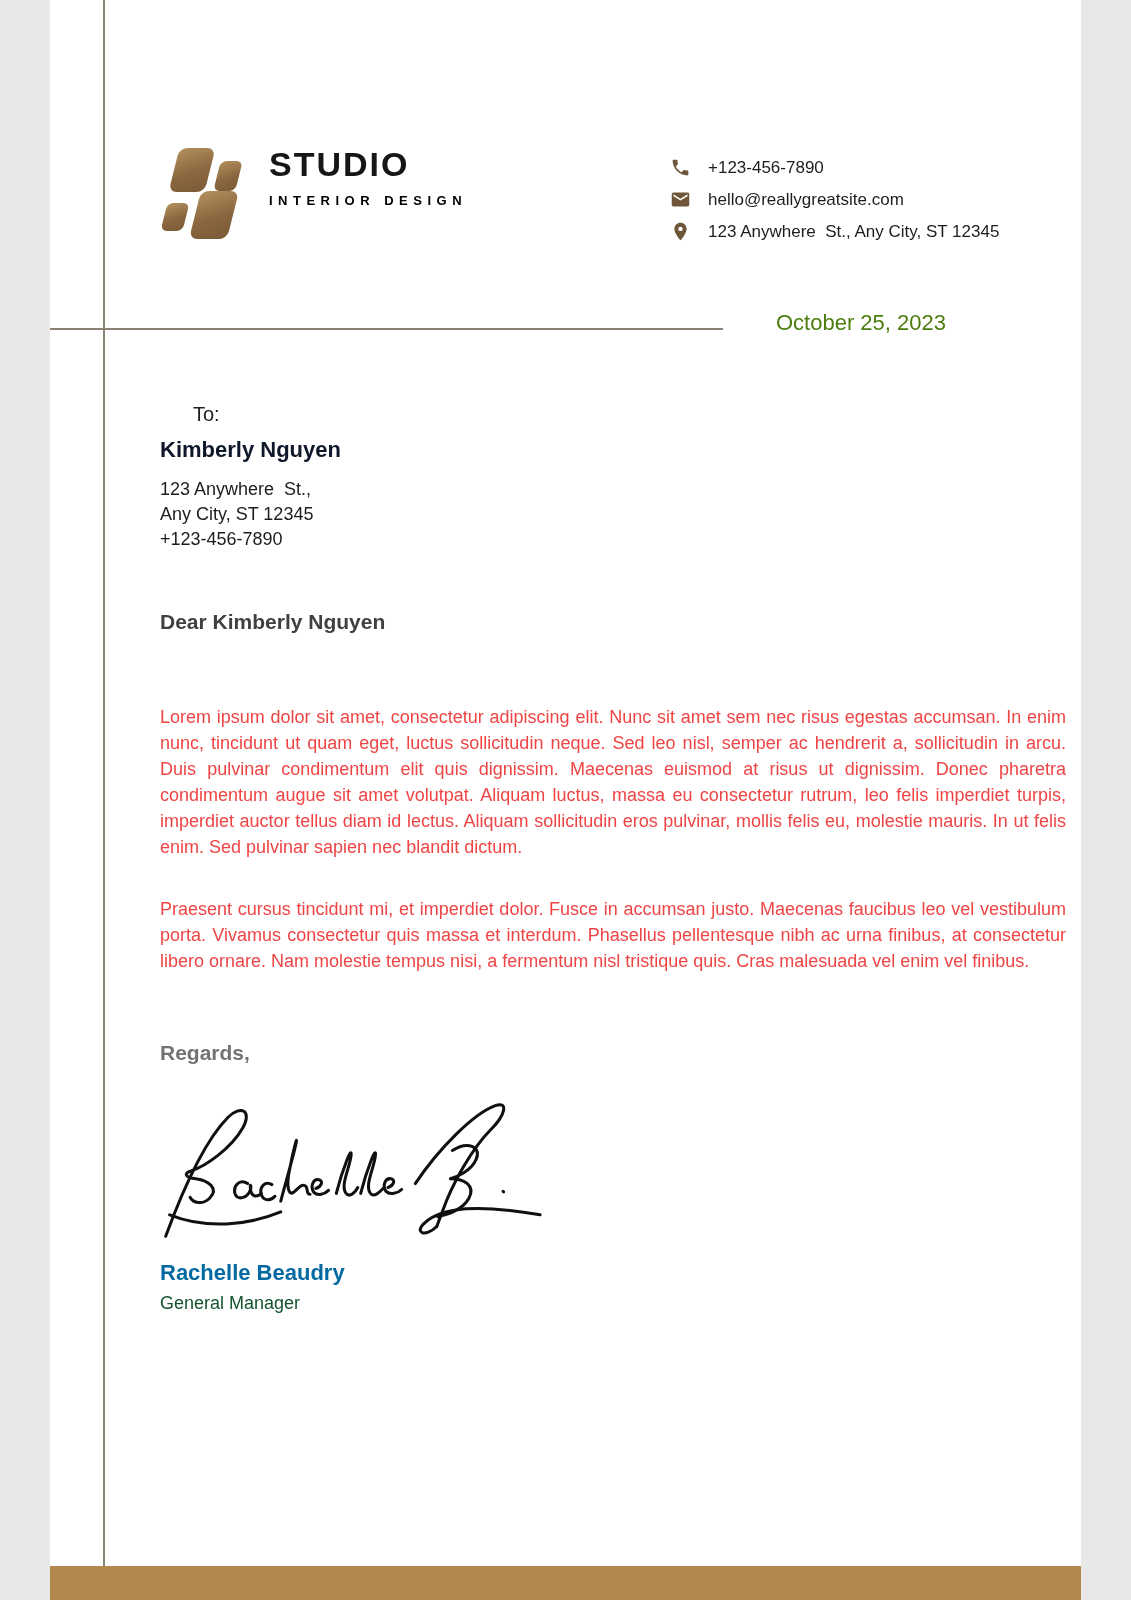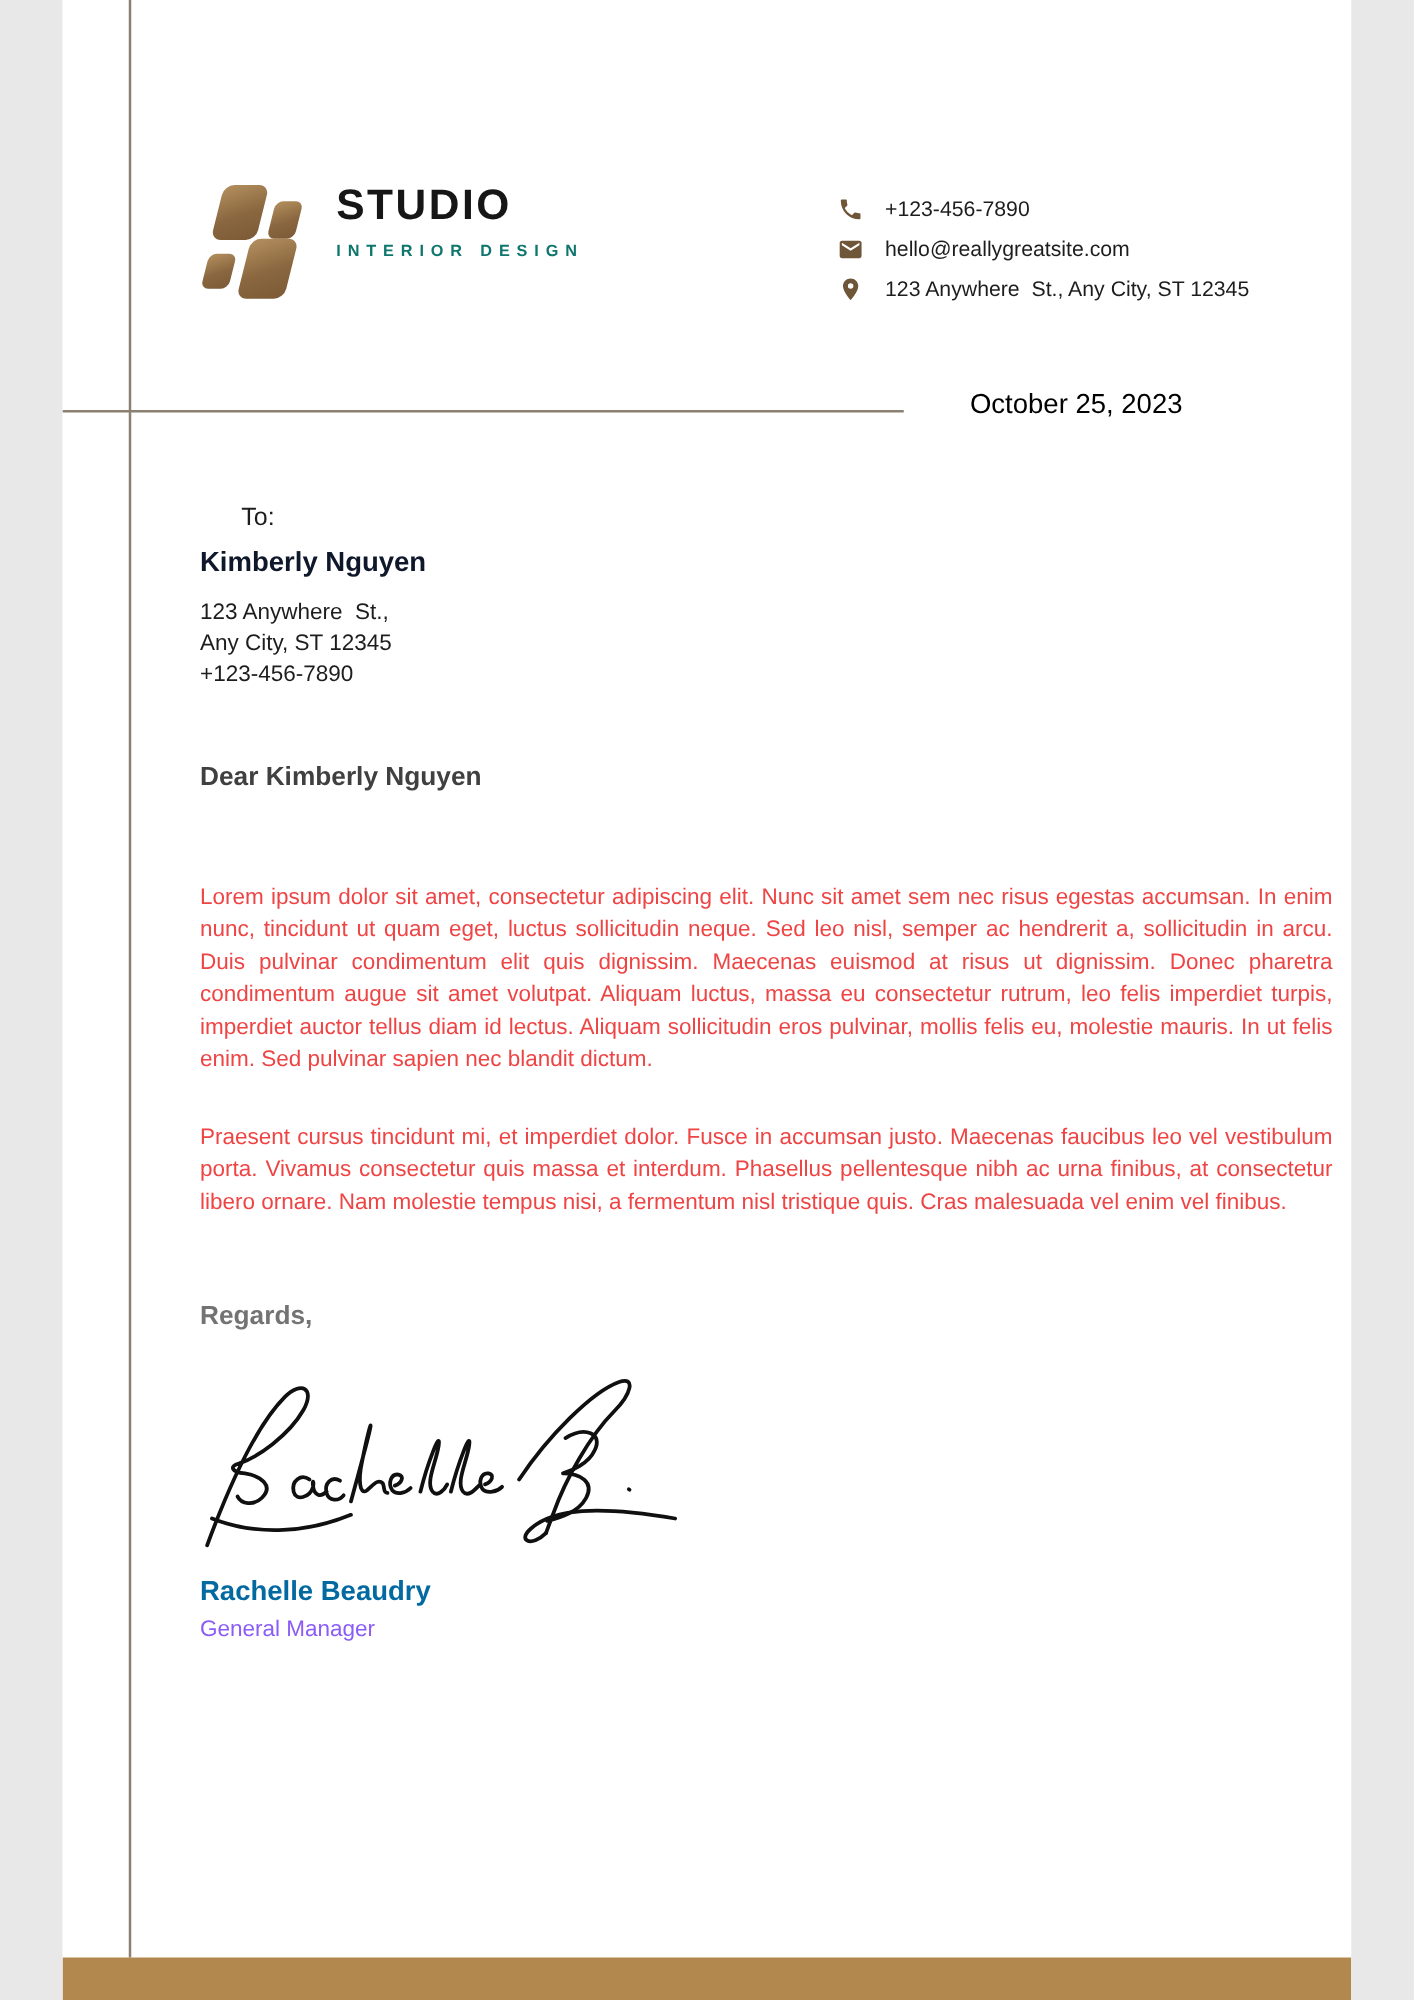--- a/index.html
+++ b/index.html
@@ -20,51 +20,51 @@
   
   .logo{position:absolute;left:112px;top:148px;width:78px;height:86px;}
   .logo .shape{position:absolute;transform:skewX(-14deg);background:linear-gradient(160deg,#b4905f 0%,#8a673f 55%,#7b5a36 100%);}
   .logo .s1{left:12px;top:0;width:36px;height:44px;border-radius:8px;}
   .logo .s2{left:55px;top:13px;width:22px;height:30px;border-radius:6px;}
   .logo .s3{left:2px;top:55px;width:22px;height:28px;border-radius:6px;}
   .logo .s4{left:33px;top:43px;width:38px;height:48px;border-radius:8px;}
 
   .brand{position:absolute;left:219px;top:144px;}
   .brand .name{font-size:34px;line-height:40px;font-weight:800;letter-spacing:2px;color:#161616;}
-  .brand .tagline{margin-top:9px;font-size:13px;font-weight:700;letter-spacing:5.5px;color:#0f766e;}
+  .brand .tagline{margin-top:9px;font-size:13px;font-weight:700;letter-spacing:5.5px;color:#000000;}
 
   
   .contact{position:absolute;left:620px;top:157px;}
   .contact .row{display:flex;align-items:center;margin-bottom:11px;height:21px;}
   .contact .icn{width:21px;height:21px;margin-right:17px;flex:0 0 auto;}
   .contact .icn svg{width:21px;height:21px;display:block;}
   .contact .txt{font-size:17px;color:#1d1d1d;white-space:pre-wrap;}
 
-  .date{position:absolute;right:135px;top:310px;font-size:22px;color:#000000;}
+  .date{position:absolute;right:135px;top:310px;font-size:22px;color:#4d7c0f;}
 
   .to-block{position:absolute;left:110px;top:403px;}
   .to-label{font-size:20px;margin-bottom:11px;margin-left:33px;}
   .to-name{font-size:22px;font-weight:700;margin-bottom:14px;color:#0f172a;}
   .to-line{font-size:18px;line-height:25px;white-space:pre-wrap;}
 
   .salutation{position:absolute;left:110px;top:610px;font-size:21px;font-weight:700;color:#404040;}
 
   .para{position:absolute;left:110px;width:906px;font-size:18px;line-height:26px;text-align:justify;color:#ef4444;}
   .para1{top:686px;}
   .para2{top:878px;}
 
   .regards{position:absolute;left:110px;top:1041px;font-size:21px;font-weight:700;color:#737373;}
 
   .signature{position:absolute;left:104px;top:1090px;width:390px;height:156px;}
   .signature svg{width:100%;height:100%;display:block;}
   .signature path{fill:none;stroke:#101010;stroke-width:3.1;stroke-linecap:round;stroke-linejoin:round;}
 
   .sender{position:absolute;left:110px;top:1260px;}
   .sender-name{font-size:22px;font-weight:700;color:#0369a1;text-align:right;}
-  .sender-title{font-size:18px;margin-top:7px;color:#8b5cf6;}
+  .sender-title{font-size:18px;margin-top:7px;color:#14532d;}
 </style>
 </head>
 <body>
 
 <div class="page">
 
   <div class="vline"></div>
   <div class="hline"></div>
 
   <div class="logo">

